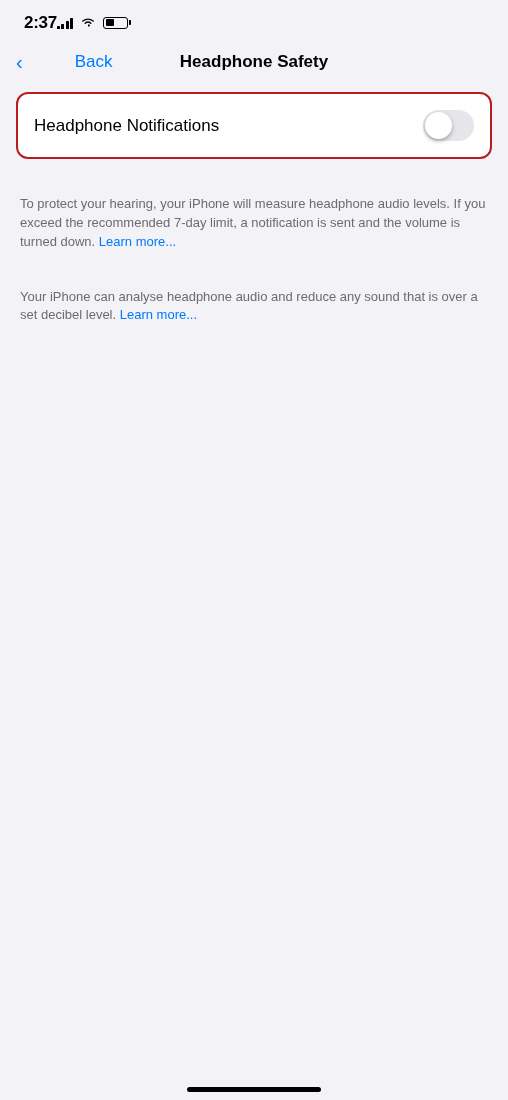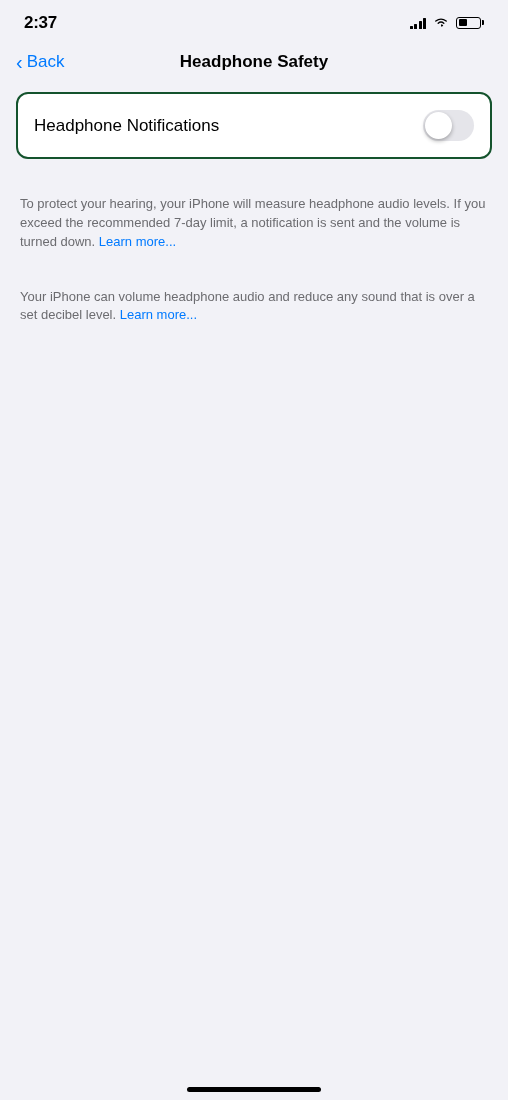--- a/index.html
+++ b/index.html
@@ -13,21 +13,21 @@
       height: 1100px;
       background-color: #f2f2f7;
       font-family: -apple-system, 'SF Pro Text', 'Helvetica Neue', sans-serif;
       overflow: hidden;
       position: relative;
     }
 
     
     .status-bar {
       display: flex;
-      justify-content: space-between;
+      justify-content: flex-start;
       align-items: center;
       padding: 7px 24px 6px 24px;
       height: 44px;
     }
 
     .status-time {
       font-size: 17px;
       font-weight: 600;
       color: #000;
       letter-spacing: -0.3px;
@@ -107,39 +107,40 @@
     .back-chevron {
       font-size: 20px;
       color: #007aff;
       line-height: 1;
       margin-top: -1px;
     }
 
     .back-label {
       font-size: 17px;
       color: #007aff;
+      margin-left: 48px;
     }
 
     .nav-title {
       font-size: 17px;
       font-weight: 600;
       color: #000;
       text-align: center;
     }
 
     
     .content {
       padding: 8px 16px 0 16px;
     }
 
     
     .settings-card {
       background-color: #fff;
       border-radius: 12px;
-      border: 2px solid #14532d;
+      border: 2px solid #b91c1c;
       padding: 16px 16px;
       display: flex;
       align-items: center;
       justify-content: space-between;
       margin-bottom: 10px;
     }
 
     .settings-label {
       font-size: 17px;
       color: #000;
@@ -245,19 +246,19 @@
     </div>
   </div>
 
   <p class="description-text">
     <span>To protect your hearing, your iPhone will measure headphone audio levels. If you exceed the recommended 7-day limit, a notification is sent and the volume is turned down.</span>
     <a class="learn-more-link" href="#">Learn more...</a>
   </p>
 
 
   <p class="description-text">
-    <span>Your iPhone can volume headphone audio and reduce any sound that is over a set decibel level.</span>
+    <span>Your iPhone can analyse headphone audio and reduce any sound that is over a set decibel level.</span>
     <a class="learn-more-link" href="#">Learn more...</a>
   </p>
 
 </div>
 
 <div class="home-indicator"></div>
 
 </body></html>

